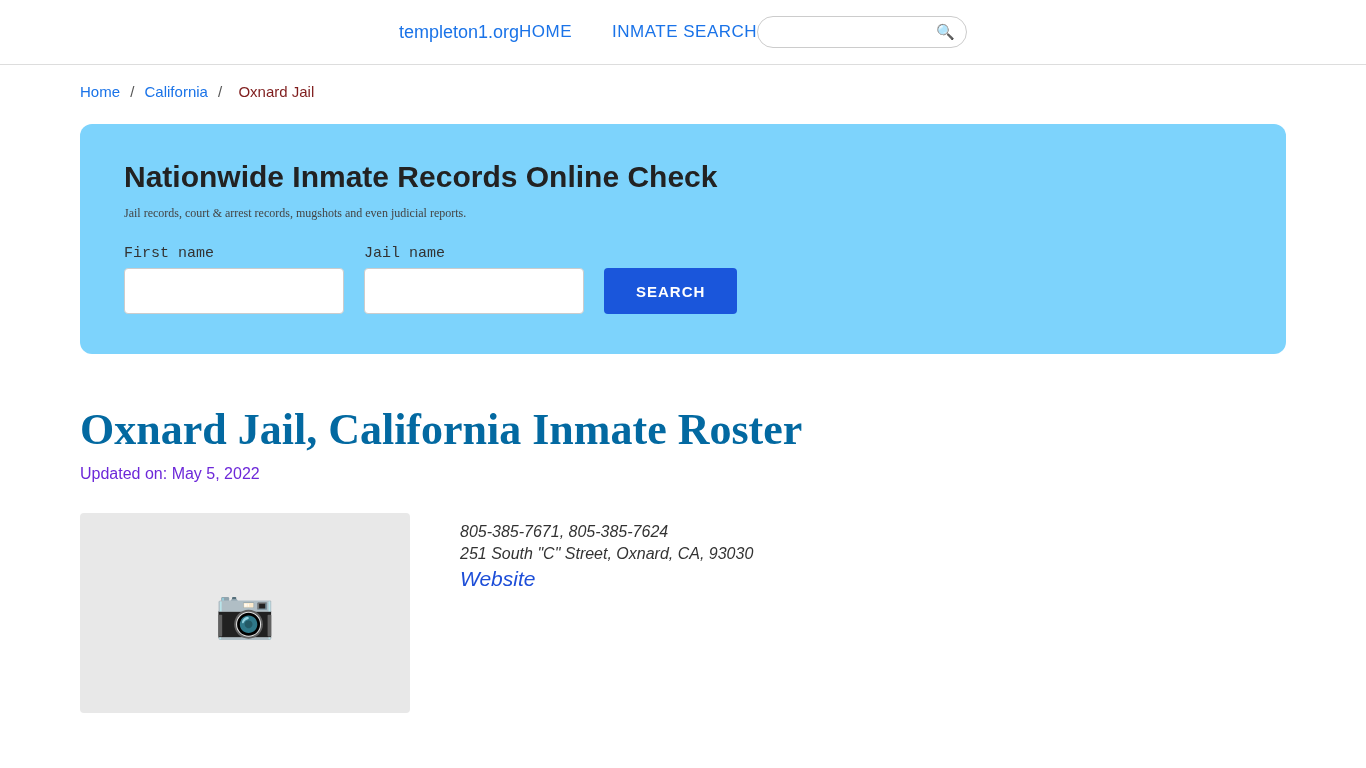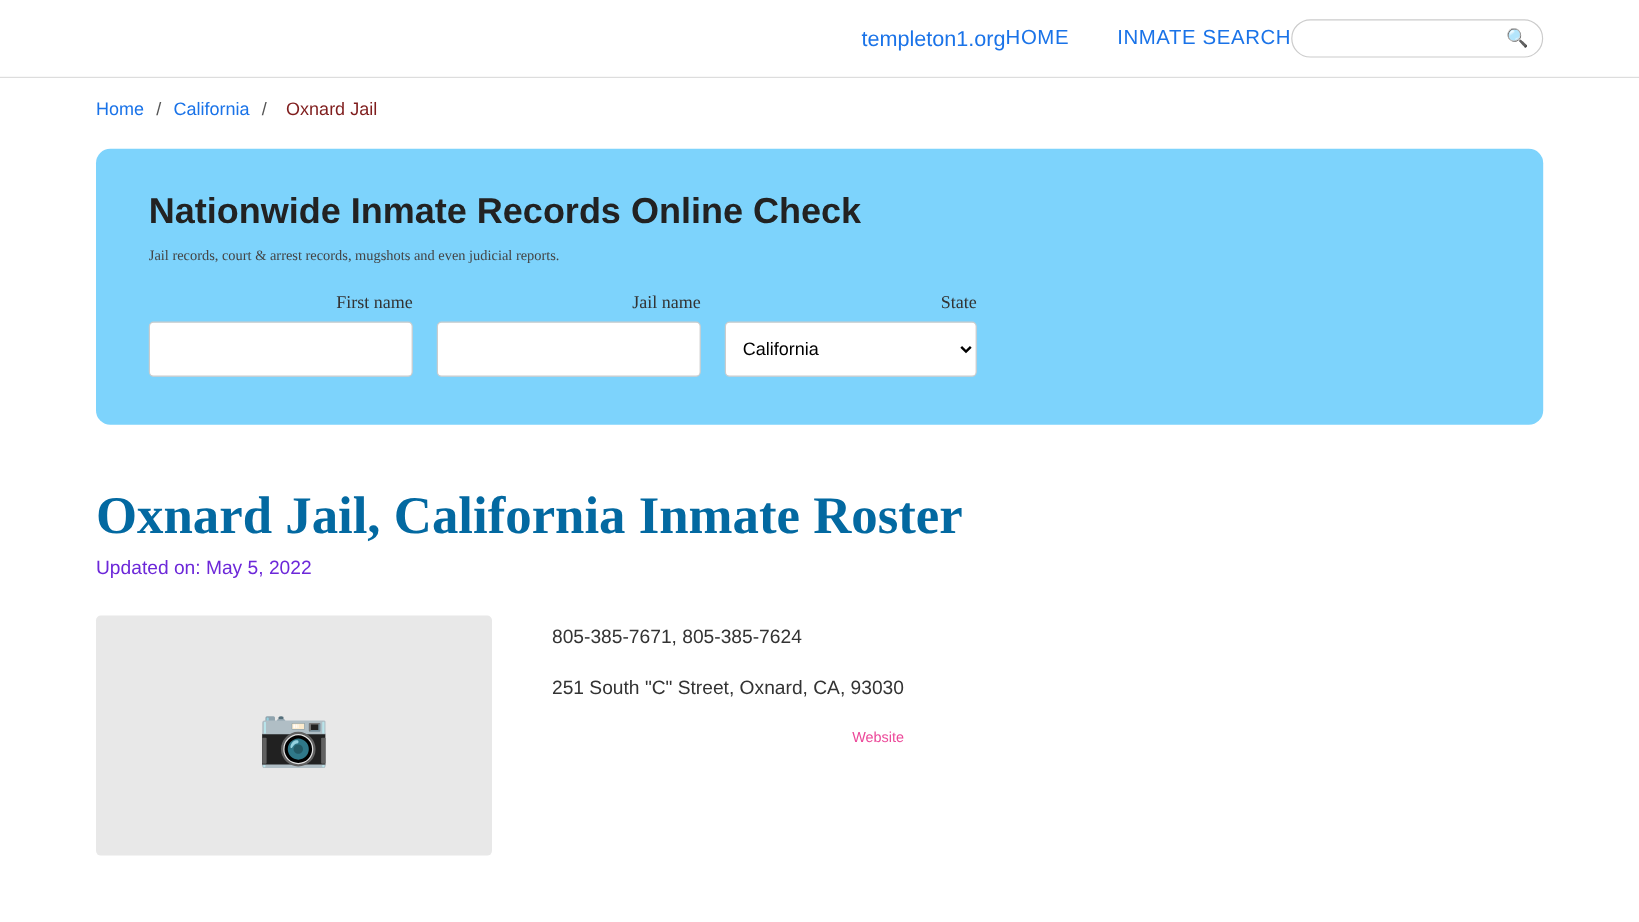--- a/index.html
+++ b/index.html
@@ -2,21 +2,21 @@
 <html><head>
   <meta charset="utf-8">
   <style>
     * { margin: 0; padding: 0; box-sizing: border-box; }
     body { font-family: Georgia, 'Times New Roman', serif; background: #fff; color: #333; font-size: 16px; }
     
     
     .header {
       display: flex;
       align-items: center;
-      justify-content: flex-end;
+      justify-content: center;
       padding: 16px 80px;
       border-bottom: 1px solid #ddd;
     }
     .header-logo {
       color: #1a73e8;
       font-family: Arial, sans-serif;
       font-size: 18px;
       text-decoration: none;
       font-weight: normal;
     }
@@ -96,24 +96,23 @@
       display: flex;
       align-items: flex-end;
       gap: 20px;
     }
     .form-group {
       display: flex;
       flex-direction: column;
       gap: 6px;
     }
     .form-group label {
-      font-family: Liberation Serif, serif;
+      font-family: Liberation Mono, monospace;
       font-size: 15px;
       color: #333;
-      text-align: right;
     }
     .form-group input {
       width: 220px;
       height: 46px;
       border: 1px solid #ccc;
       border-radius: 4px;
       padding: 0 10px;
       font-size: 15px;
       background: #fff;
       outline: none;
@@ -178,39 +177,39 @@
       justify-content: center;
       flex-shrink: 0;
     }
     .camera-icon {
       color: #aaa;
       font-size: 48px;
     }
     .jail-details {
       display: flex;
       flex-direction: column;
-      gap: 24px;
+      gap: 4px;
       padding-top: 10px;
+      font-style: italic;
     }
     .jail-phone {
       font-family: Arial, sans-serif;
       font-size: 16px;
       color: #333;
     }
     .jail-address {
       font-family: Arial, sans-serif;
       font-size: 16px;
       color: #333;
     }
     .jail-website {
-      color: #ec4899;
-      font-family: Arial, sans-serif;
-      font-size: 12px;
-      text-decoration: none;
-      text-align: right;
+      color: #1d4ed8;
+      font-family: Arial, sans-serif;
+      font-size: 21px;
+      text-decoration: none;
     }
   </style>
 </head>
 <body>
 
 <header class="header">
   <a class="header-logo">templeton1.org</a>
   <nav class="header-nav">
     <a class="nav-link" href="#">HOME</a>
     <a class="nav-link" href="#">INMATE SEARCH</a>
@@ -234,32 +233,21 @@
   <p>Jail records, court &amp; arrest records, mugshots and even judicial reports.</p>
   <div class="search-form">
     <div class="form-group">
       <label>First name</label>
       <input type="text" style="">
     </div>
     <div class="form-group">
       <label>Jail name</label>
       <input type="text" style="">
     </div>
-    <div class="form-group">
-      <label>State</label>
-      <select>
-        <option value="california">California</option>
-        <option value="alabama">Alabama</option>
-        <option value="alaska">Alaska</option>
-        <option value="arizona">Arizona</option>
-        <option value="florida">Florida</option>
-        <option value="new_york">New York</option>
-        <option value="texas">Texas</option>
-      </select>
-    </div>
+    <button class="search-button">SEARCH</button>
   </div>
 </section>
 
 <main class="main-content">
   <h1 class="page-title">Oxnard Jail, California Inmate Roster</h1>
   <p class="updated-date">Updated on: May 5, 2022</p>
 
   <div class="jail-info">
     <div class="jail-photo">
       <span class="camera-icon">📷</span>

